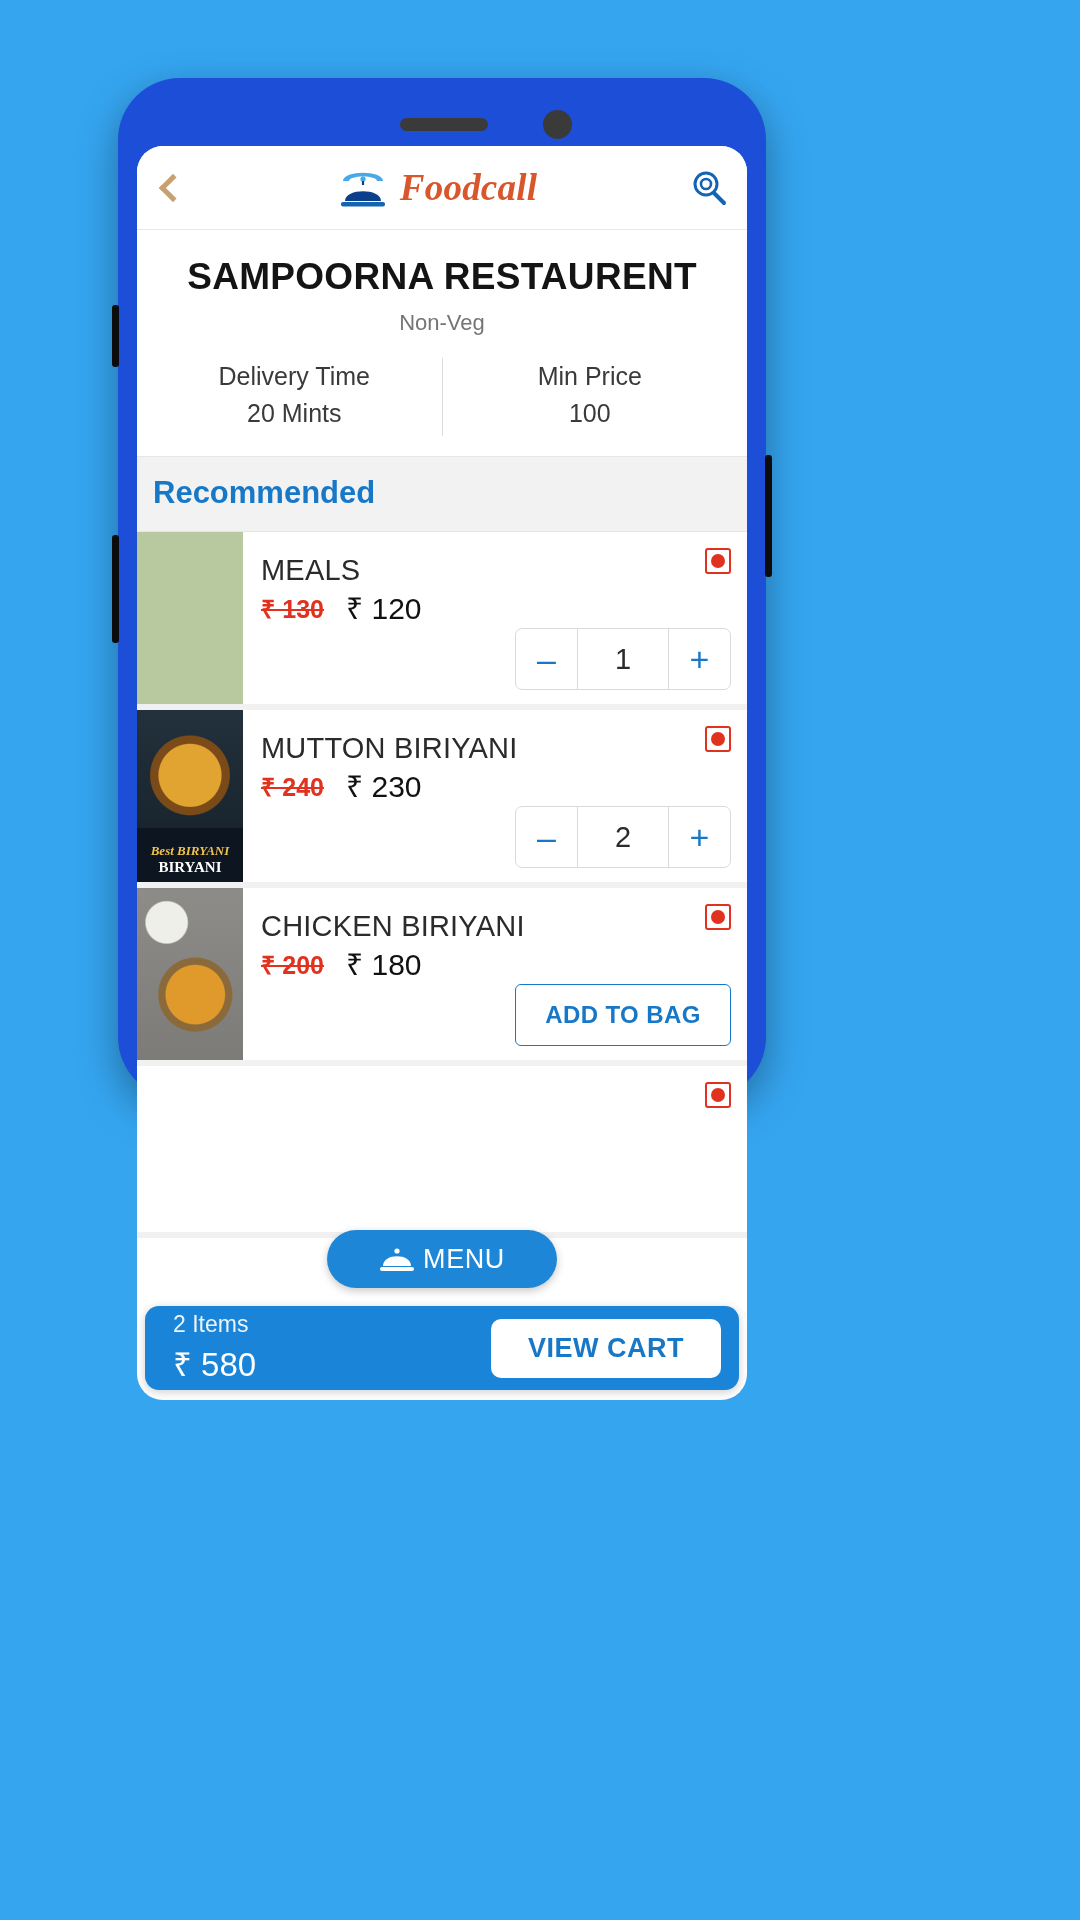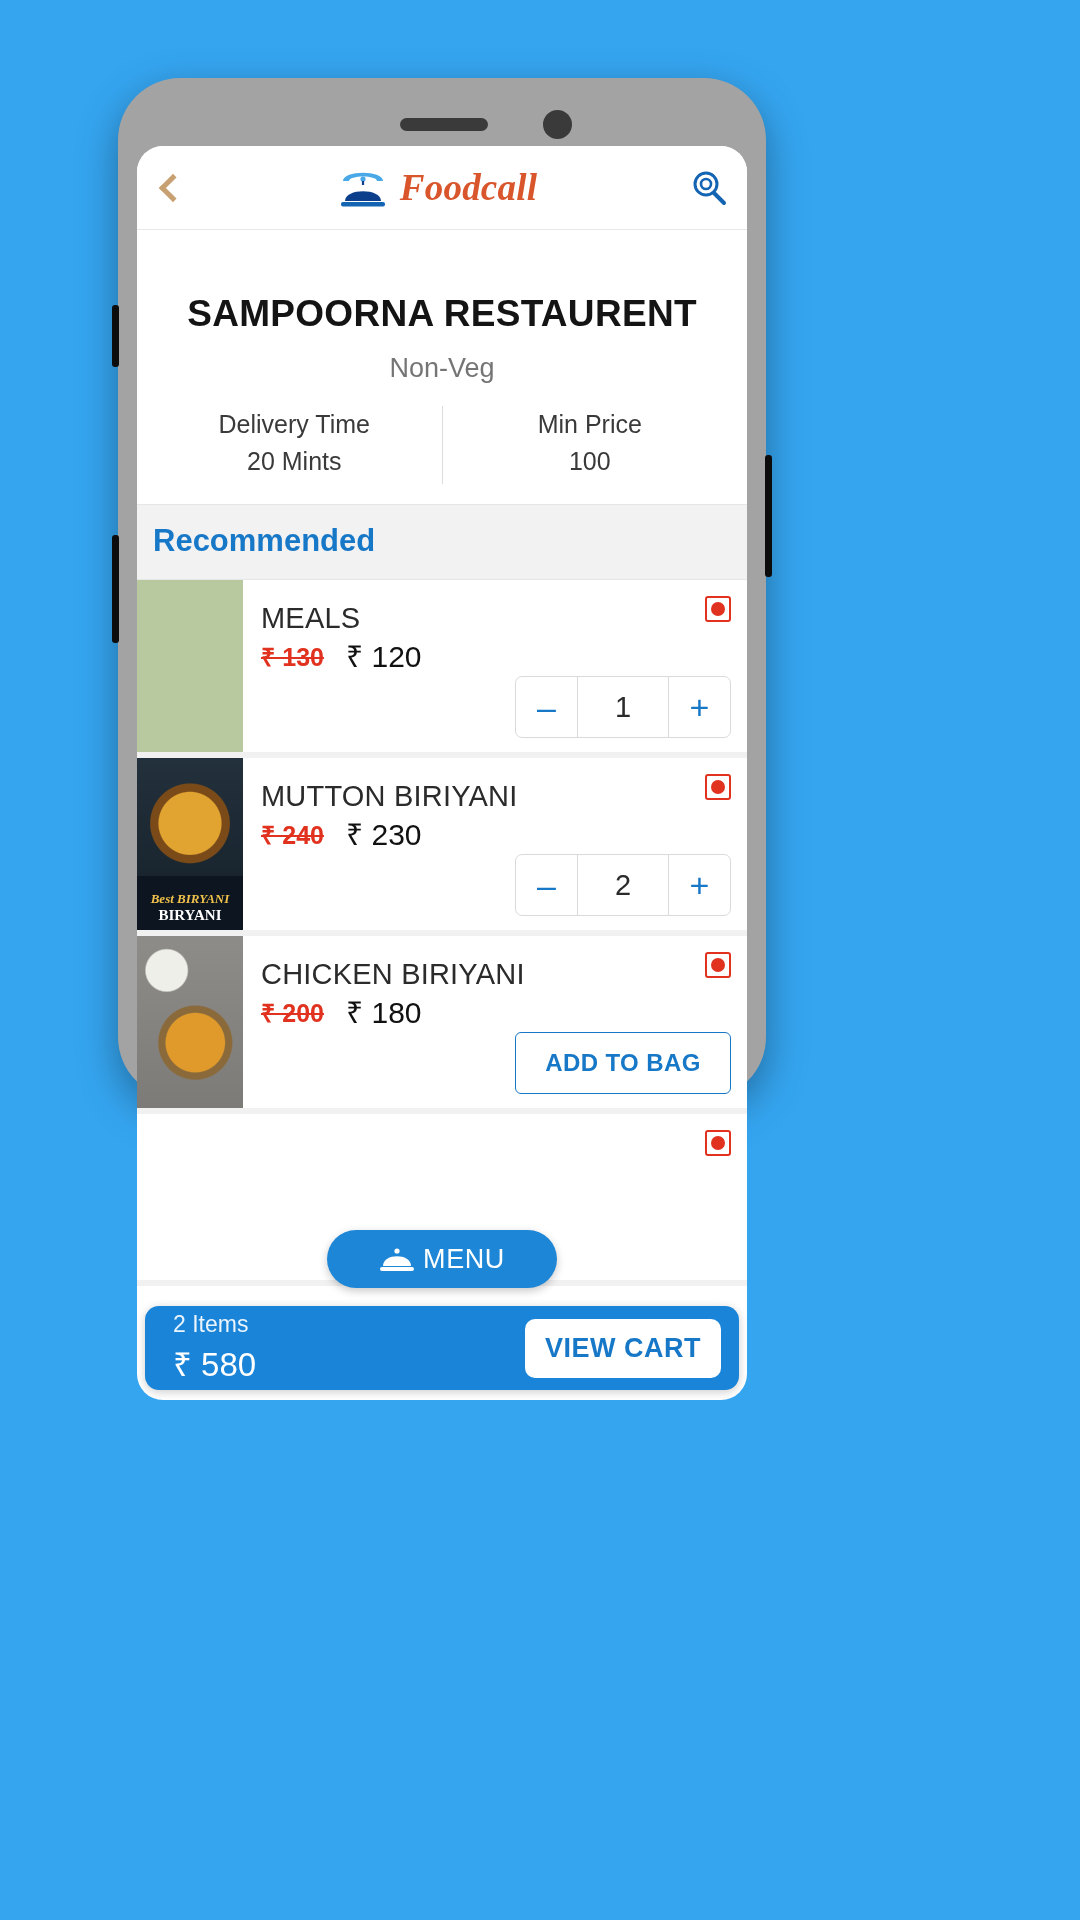--- a/index.html
+++ b/index.html
@@ -13,21 +13,21 @@
     position: relative;
     width: 1080px; height: 1920px;
     background: #35a5f0;
   }
 
   
   .phone {
     position: absolute;
     left: 118px; top: 78px;
     width: 648px; height: 1021px;
-    background: #a3a3a3;
+    background: #1d4ed8;
     border-radius: 62px;
     box-shadow: 0 14px 40px rgba(0,0,0,.35);
   }
   .phone-inner {
     position: absolute;
     left: 19px; top: 68px;
     width: 610px; height: 1254px;
     background: #ffffff;
     border-radius: 26px;
     overflow: hidden;
@@ -95,25 +95,24 @@
   }
   .search-ic { width: 38px; height: 38px; display: block; }
 
   
   .rest-block { background: #fff; padding: 26px 10px 20px; text-align: center; }
   .rest-name {
     font-size: 37px;
     font-weight: bold;
     color: #141414;
     letter-spacing: .3px;
-    margin-top: 37px;
   }
   .rest-cat {
-    margin-top: 18px;
-    font-size: 27px;
+    margin-top: 12px;
+    font-size: 22px;
     color: #757575;
   }
   .meta-row {
     margin-top: 22px;
     display: flex;
     align-items: stretch;
   }
   .meta-col {
     flex: 1;
     text-align: center;
@@ -272,21 +271,21 @@
     padding: 0 18px 0 28px;
     z-index: 6;
     box-shadow: 0 2px 10px rgba(0,0,0,.2);
   }
   .cart-left { display: flex; flex-direction: column; gap: 3px; }
   .cart-count { font-size: 23px; color: #eaf4fd; }
   .cart-total { font-size: 33px; color: #fff; font-weight: normal; }
   .view-cart {
     background: #fff;
     border-radius: 10px;
-    padding: 14px 20px;
+    padding: 14px 37px;
     font-size: 27px;
     font-weight: bold;
     color: #1878c8;
     letter-spacing: .5px;
   }
 
   
   .th-meals {
     background:
       linear-gradient(#b8c9a0 0%, #b8c9a0 0%),

